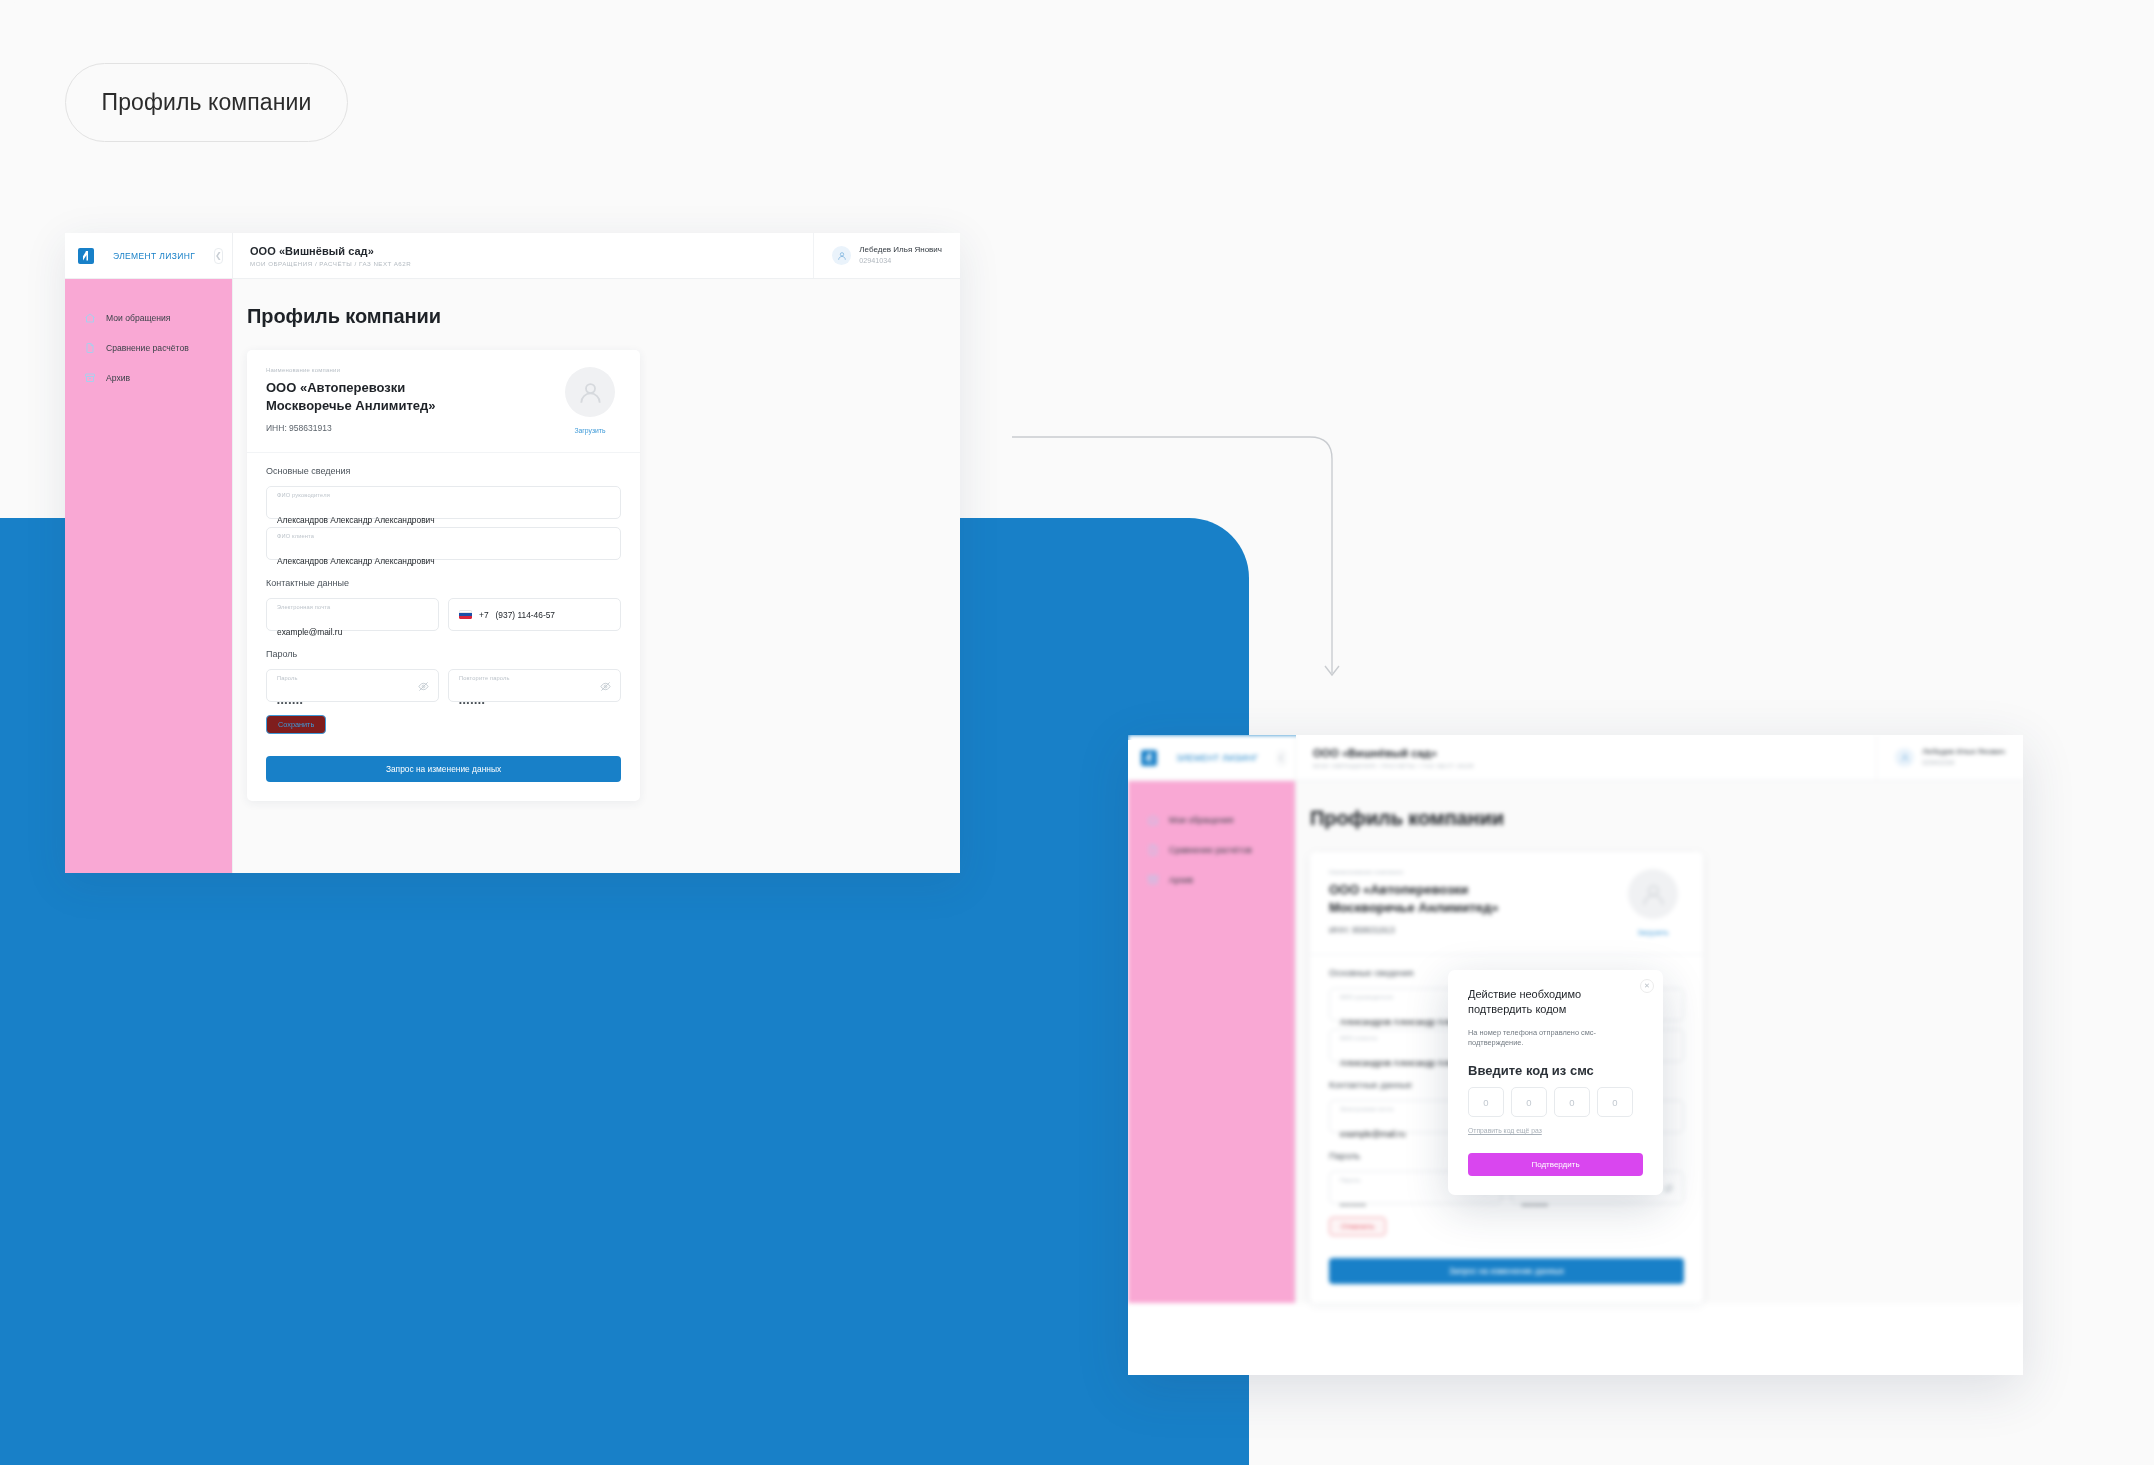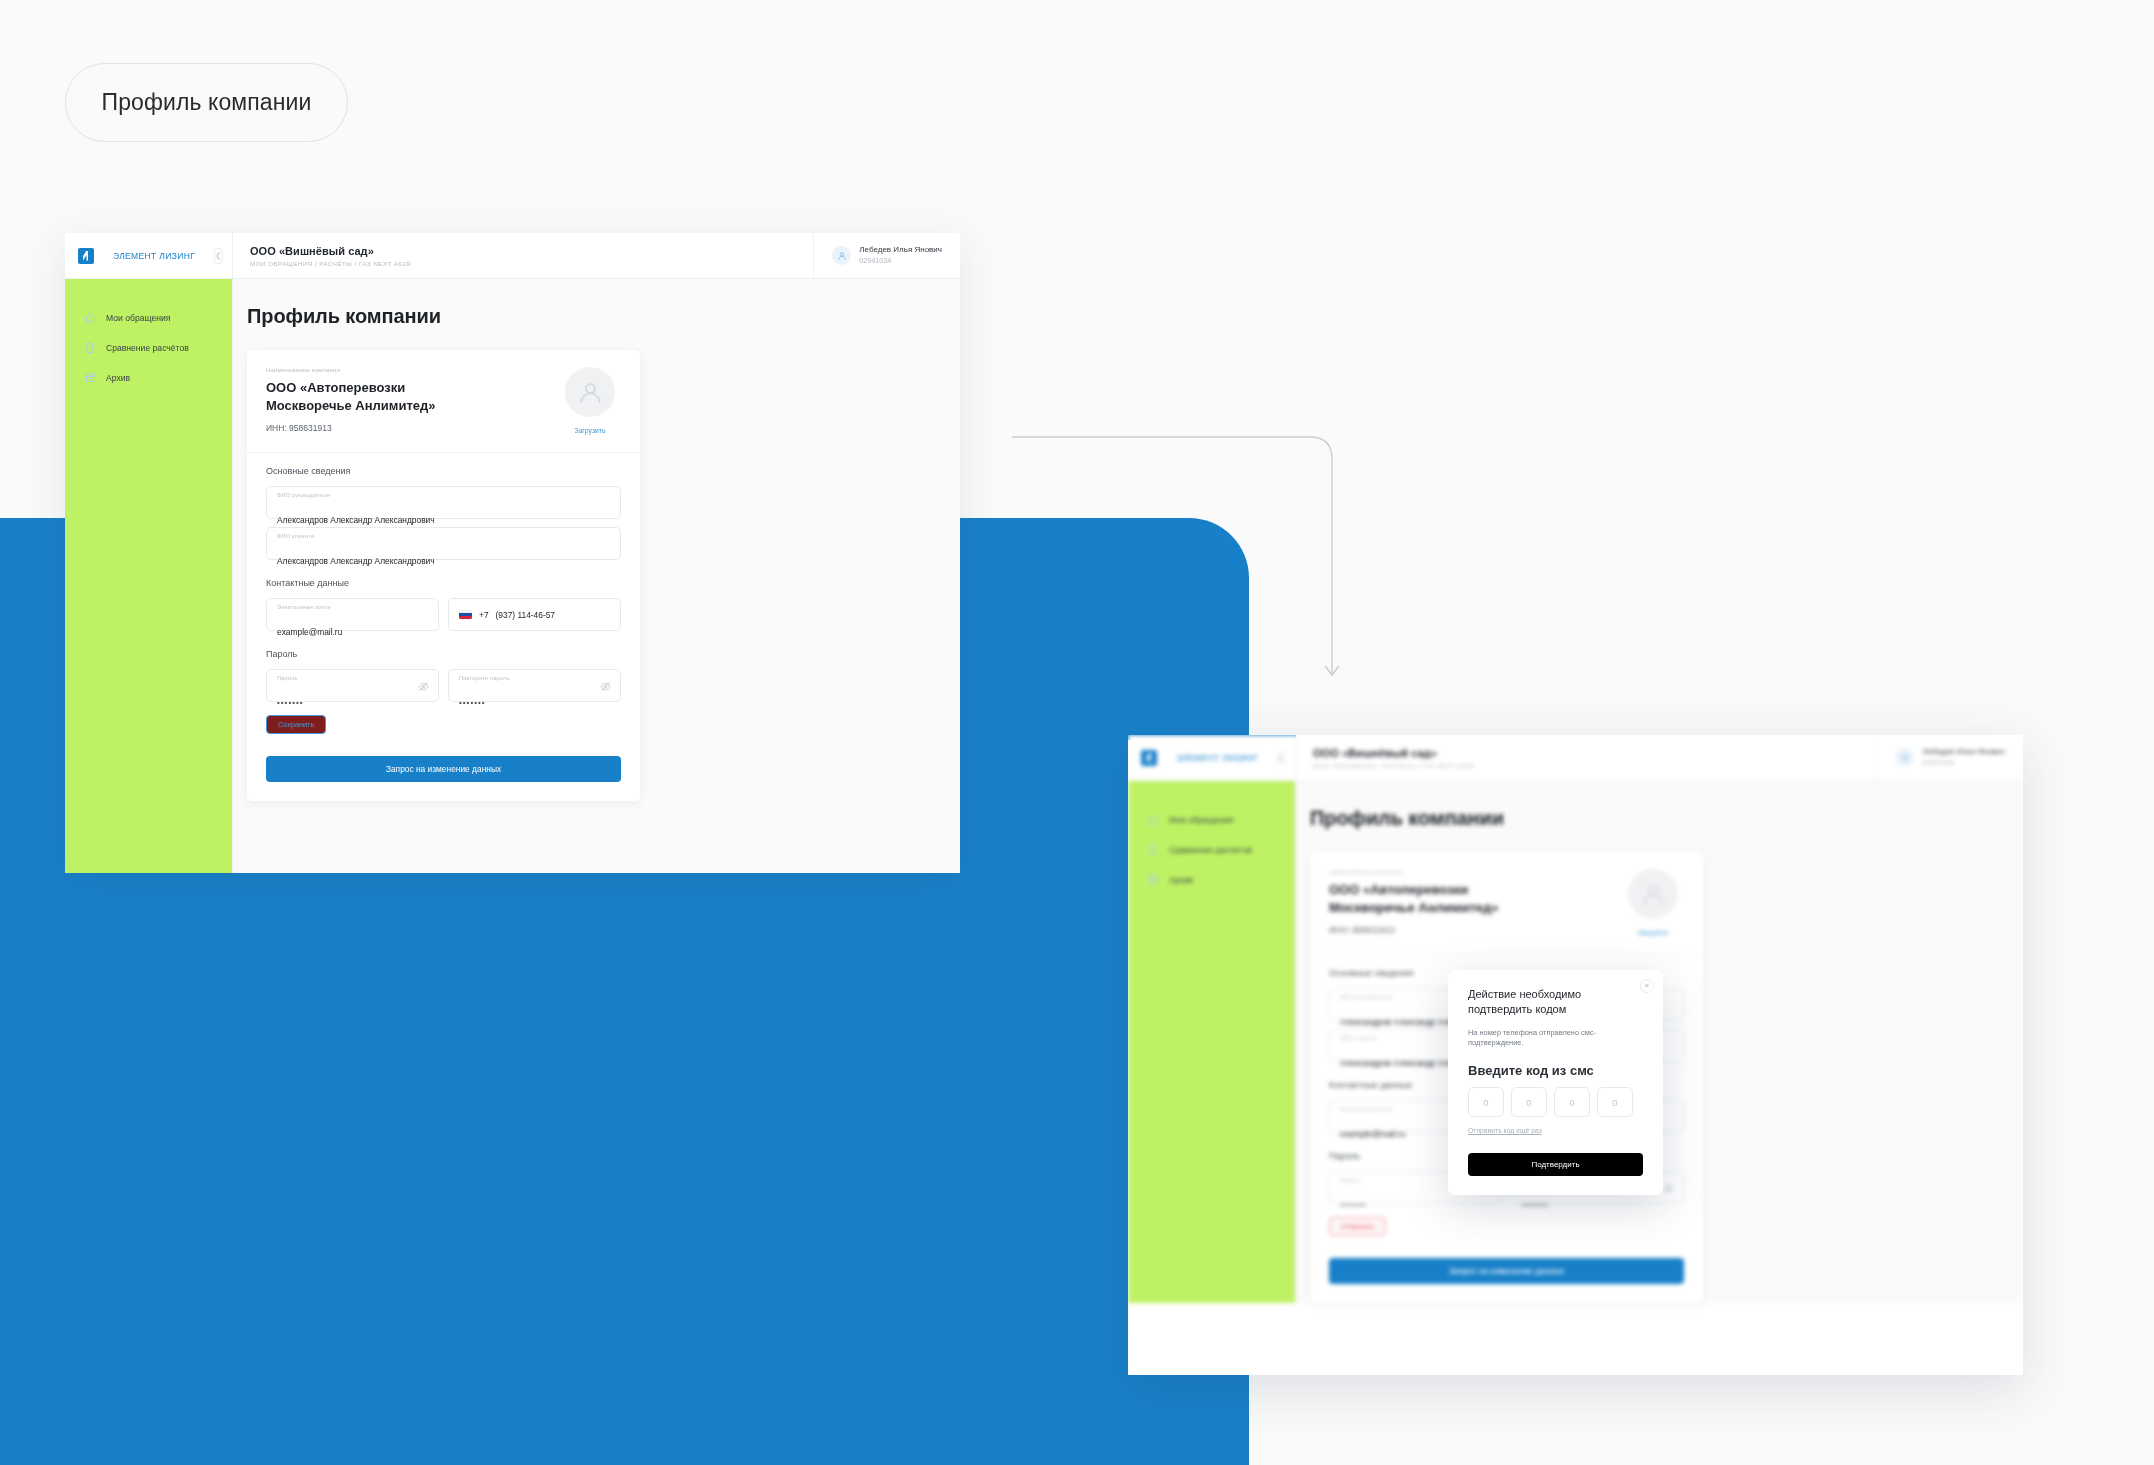--- a/index.html
+++ b/index.html
@@ -102,21 +102,21 @@
     display: flex; align-items: center; justify-content: center; flex: none;
   }
   .avatar-sm svg { width: 10px; height: 10px; }
   .usr-name { font-size: 8px; color: #333a41; line-height: 1.35; }
   .usr-id { font-size: 7.2px; color: #b0b7be; line-height: 1.35; }
 
   
   .body-split { display: flex; height: calc(100% - 46px); }
   .sidebar {
     width: 168px; min-width: 168px;
-    background: #bef264;
+    background: #f9a8d4;
     border-right: 1px solid #eef0f2;
     padding-top: 24px;
   }
   .nav-item {
     display: flex; align-items: center; gap: 10px;
     padding: 9px 0 9px 19px;
     font-size: 8.6px; color: #3b4249;
   }
   .nav-icon { width: 12px; height: 12px; flex: none; color: #a9cfee; }
   .nav-icon svg { width: 12px; height: 12px; display: block; }
@@ -221,21 +221,21 @@
   .modal-lbl { font-size: 13px; color: #2b3138; font-weight: 600; margin-top: 15px; }
   .code-row { display: flex; gap: 7px; margin-top: 9px; }
   .code-box {
     width: 36px; height: 30px; border: 1px solid #e7eaed; border-radius: 5px;
     display: flex; align-items: center; justify-content: center;
     font-size: 9.5px; color: #c2c9d0; background: #fff;
   }
   .resend { display: inline-block; margin-top: 10px; font-size: 6.8px; color: #a8b0b8; text-decoration: underline; }
   .modal-btn {
     margin-top: 16px; height: 23px; width: 100%;
-    background: #000000; border-radius: 4px; color: #fff; font-size: 8px;
+    background: #d946ef; border-radius: 4px; color: #fff; font-size: 8px;
     display: flex; align-items: center; justify-content: center;
   }
 
   
   .connector { position: absolute; left: 1010px; top: 425px; width: 350px; height: 265px; pointer-events: none; }
 </style>
 </head>
 <body>
 
 <div id="stage">

